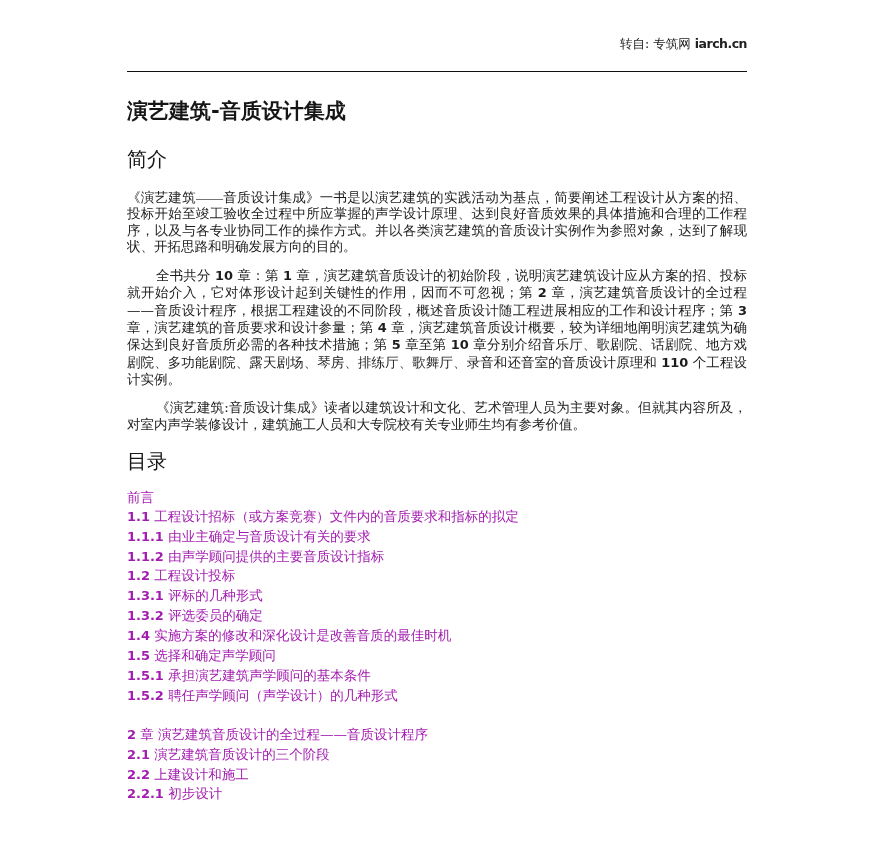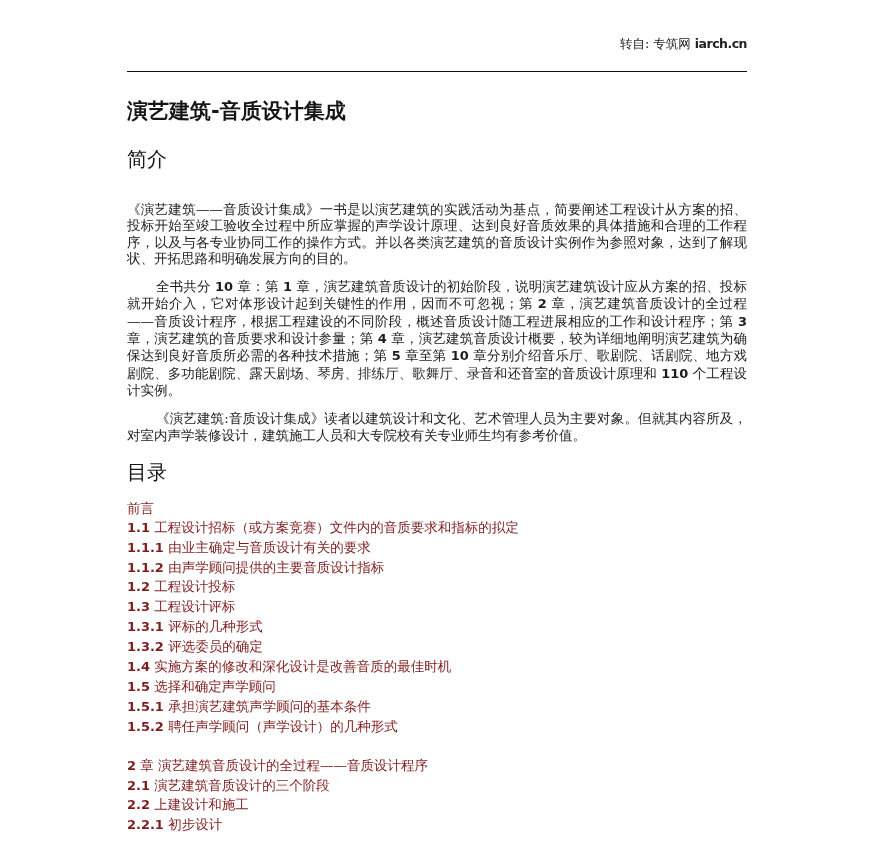--- a/index.html
+++ b/index.html
@@ -56,27 +56,27 @@
     color: #161616;
   }
   h2.toc-heading { margin-top: 18px; }
   p.body-para {
     margin: 12px 0 0 0;
     font-size: 13.5px;
     line-height: 16.3px;
     text-align: justify;
     color: #1c1c1c;
   }
-  p.body-para.first { margin-top: 30px; }
+  p.body-para.first { margin-top: 19px; font-family: Liberation Serif, serif; }
   p.body-para.indented { text-indent: 2.15em; }
   .toc-list { margin-top: 15px; }
   .toc-line {
     font-size: 13.5px;
     line-height: 18.9px;
-    color: #7f1d1d;
+    color: #a21caf;
     white-space: pre-wrap;
   }
   .toc-line.spacer { min-height: 18.9px; }
   b {
     font-family: "DejaVu Sans", "Liberation Sans", sans-serif;
     font-weight: 700;
     font-size: 0.96em;
   }
 </style>
 </head>
@@ -98,21 +98,20 @@
     <p class="body-para indented">《演艺建筑:音质设计集成》读者以建筑设计和文化、艺术管理人员为主要对象。但就其内容所及，对室内声学装修设计，建筑施工人员和大专院校有关专业师生均有参考价值。</p>
 
     <h2 class="section-heading toc-heading">目录</h2>
 
     <div class="toc-list">
         <div class="toc-line">前言</div>
         <div class="toc-line"><b>1.1</b> 工程设计招标（或方案竞赛）文件内的音质要求和指标的拟定</div>
         <div class="toc-line"><b>1.1.1</b> 由业主确定与音质设计有关的要求</div>
         <div class="toc-line"><b>1.1.2</b> 由声学顾问提供的主要音质设计指标</div>
         <div class="toc-line"><b>1.2</b> 工程设计投标</div>
-        <div class="toc-line"><b>1.3</b> 工程设计评标</div>
         <div class="toc-line"><b>1.3.1</b> 评标的几种形式</div>
         <div class="toc-line"><b>1.3.2</b> 评选委员的确定</div>
         <div class="toc-line"><b>1.4</b> 实施方案的修改和深化设计是改善音质的最佳时机</div>
         <div class="toc-line"><b>1.5</b> 选择和确定声学顾问</div>
         <div class="toc-line"><b>1.5.1</b> 承担演艺建筑声学顾问的基本条件</div>
         <div class="toc-line"><b>1.5.2</b> 聘任声学顾问（声学设计）的几种形式</div>
         <div class="toc-line spacer">&nbsp;</div>
         <div class="toc-line"><b>2</b> 章 演艺建筑音质设计的全过程——音质设计程序</div>
         <div class="toc-line"><b>2.1</b> 演艺建筑音质设计的三个阶段</div>
         <div class="toc-line"><b>2.2</b> 上建设计和施工</div>

